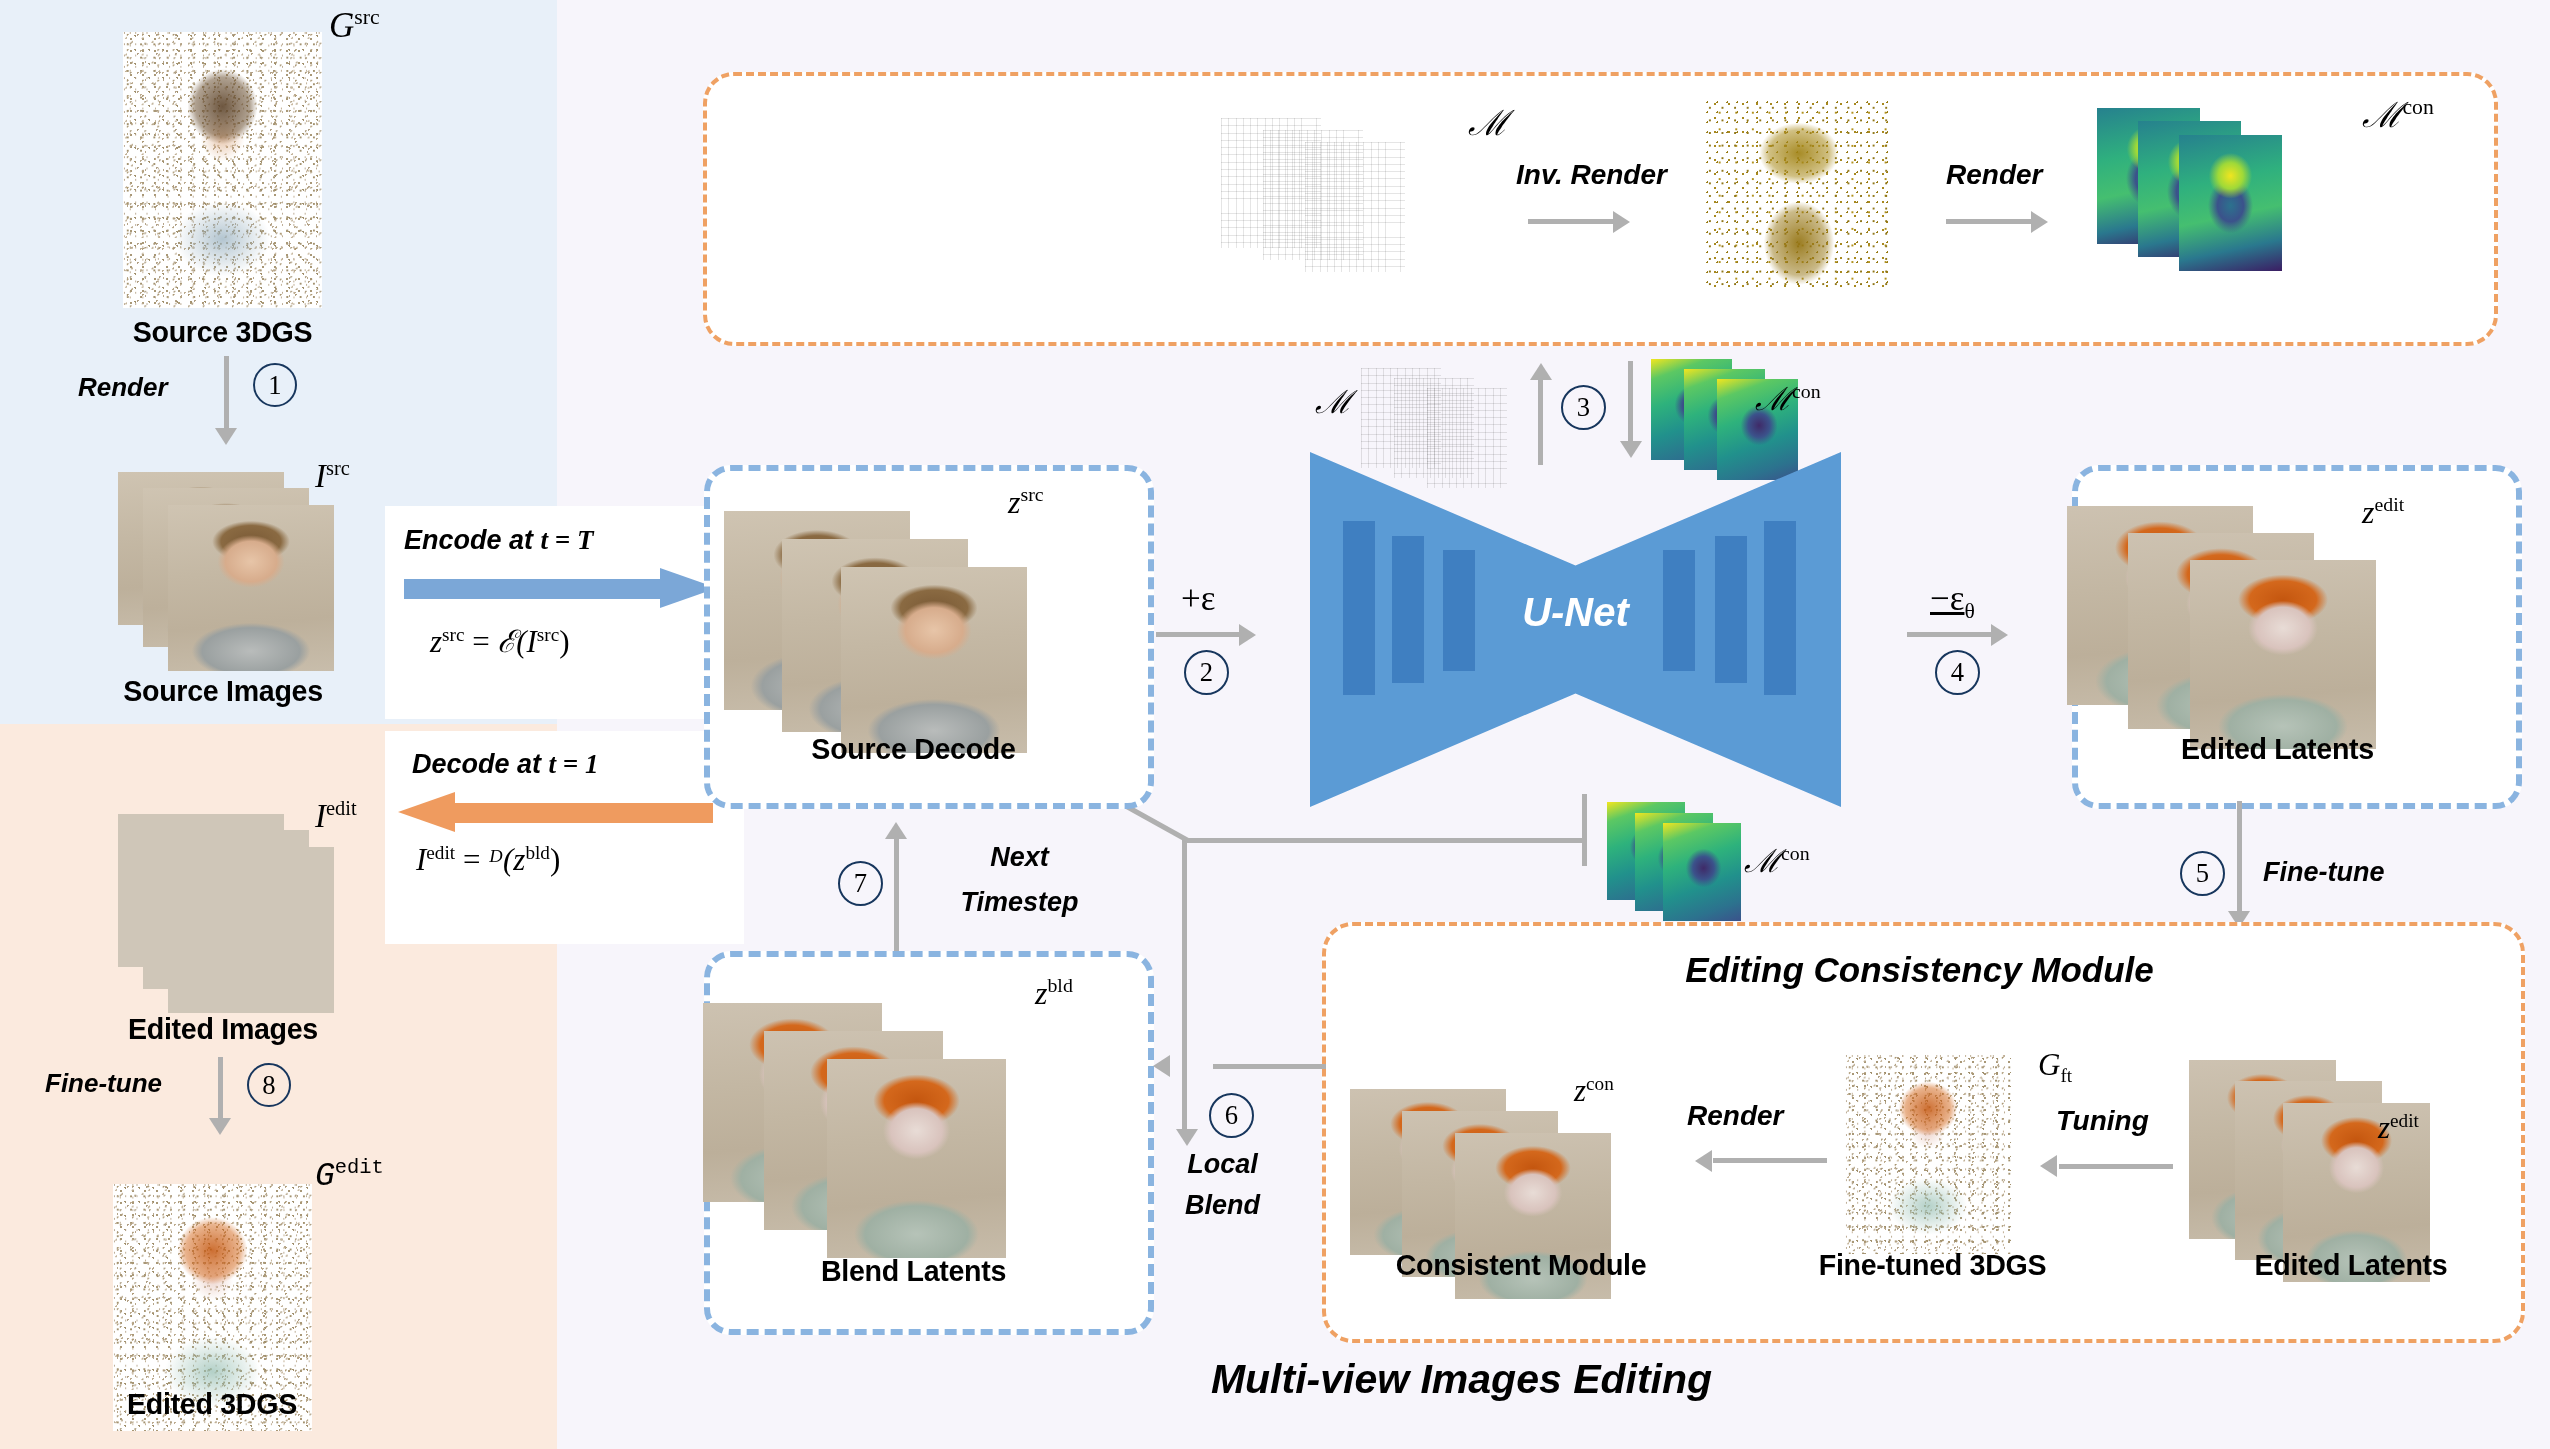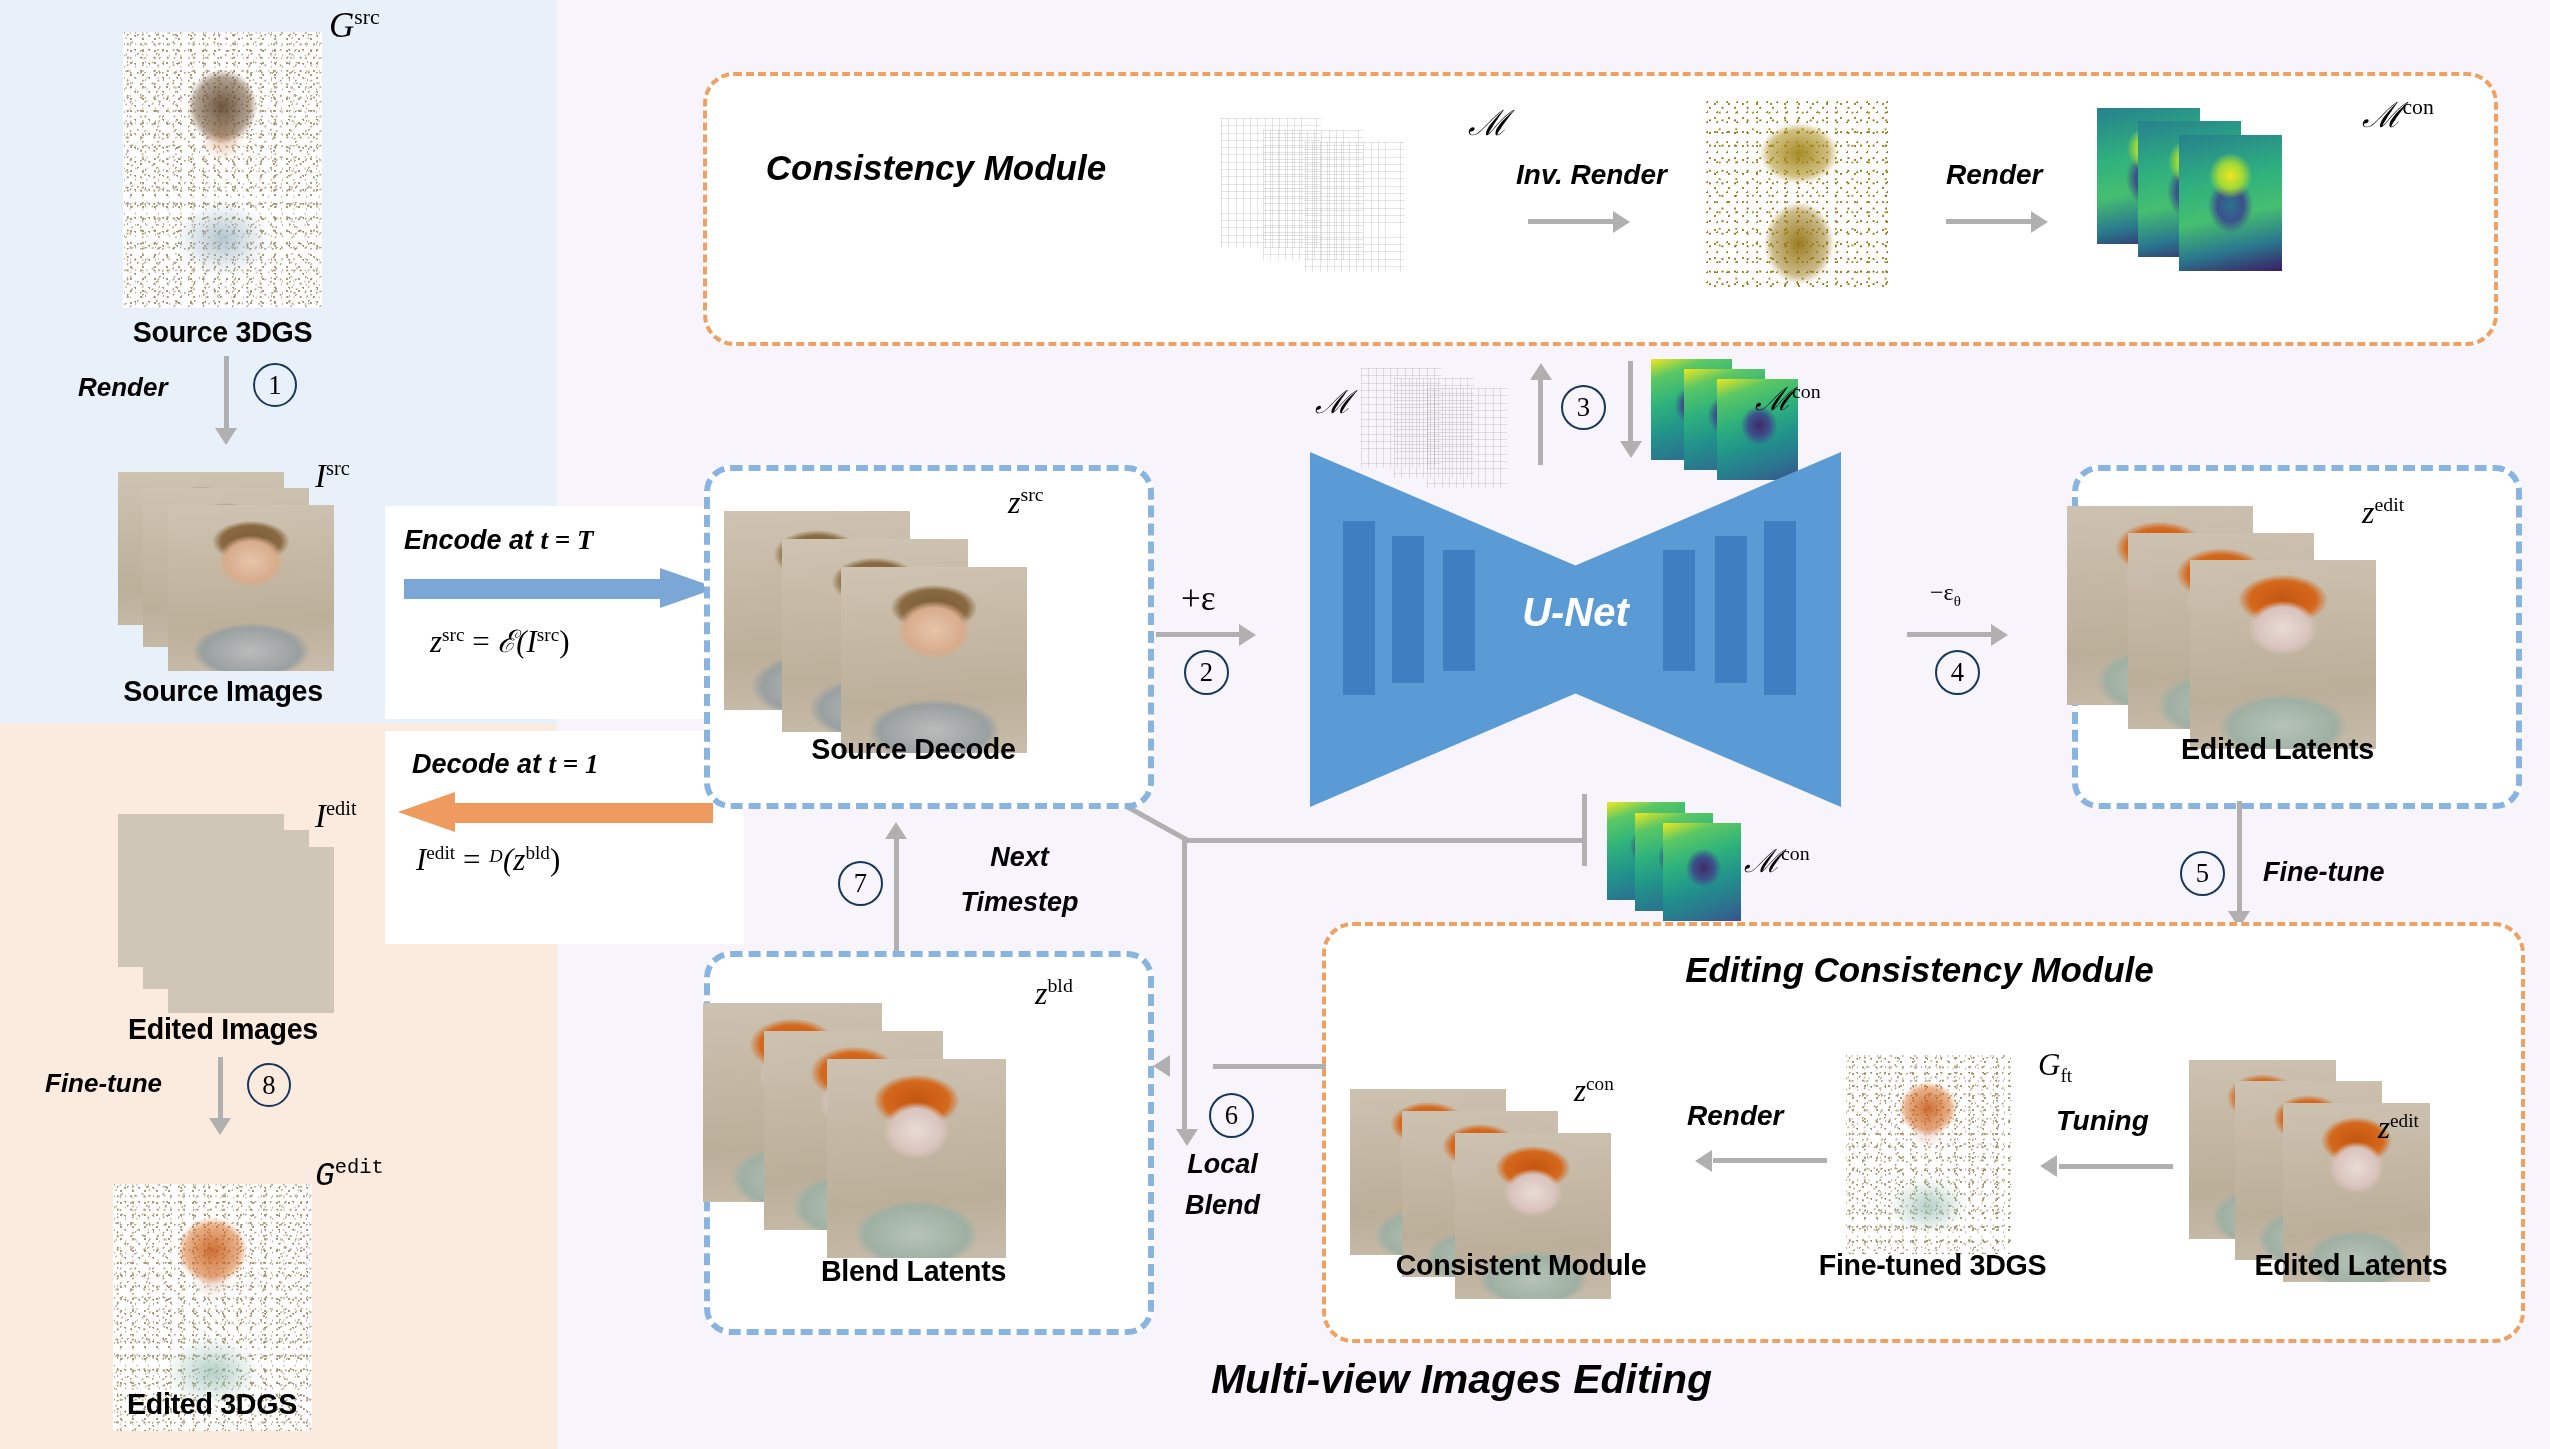--- a/index.html
+++ b/index.html
@@ -212,21 +212,20 @@
   <div class="ba-head" style="left:0;top:0;border-top:20.6px solid transparent;border-bottom:20.6px solid transparent;border-right:57px solid #ef9b5f;"></div>
   <div class="ba-body" style="left:56px;top:10.6px;width:259px;height:20px;background:#ef9b5f;"></div>
 </div>
 <div class="abs math" style="left:416px;top:842px;font-size:31px;">
   <span class="math-i">I</span><span class="sup">edit</span><span> = </span><span class="math-i">ᴰ(z</span><span class="sup">bld</span><span>)</span>
 </div>
 
 <div class="abs dash-orange" style="left:703px;top:72px;width:1787px;height:266px;"></div>
 
 <div class="abs lbl-italic" style="left:750px;top:143px;width:372px;text-align:center;font-size:35px;line-height:50px;">
-  <div>Consistency Module</div>
 </div>
 
 <div class="abs stack" style="left:1221px;top:118px;width:232px;height:153px;">
   <div class="card vmap vmap-px" style="left:0;top:0;width:100px;height:130px;"></div>
   <div class="card vmap vmap-px" style="left:42px;top:12px;width:100px;height:130px;"></div>
   <div class="card vmap vmap-px" style="left:84px;top:24px;width:100px;height:130px;"></div>
 </div>
 <div class="abs math-i" style="left:1468px;top:98px;font-size:35px;">ℳ</div>
 
 <div class="abs lbl-italic" style="left:1516px;top:159px;font-size:28px;">Inv. Render</div>
@@ -279,21 +278,21 @@
   <div class="unet-bar" style="left:405px;top:84px;width:32px;height:147px;"></div>
   <div class="unet-bar" style="left:454px;top:69px;width:32px;height:174px;"></div>
   <div id="unet-label">U-Net</div>
 </div>
 
 <div class="abs math" style="left:1181px;top:579px;font-size:35px;">+ε</div>
 <div class="abs ar-line" style="left:1156px;top:632px;width:86px;height:5.3px;"></div>
 <div class="abs ar-head head-right" style="left:1239px;top:624px;"></div>
 <div class="abs step" style="left:1184px;top:650px;width:41px;height:41px;font-size:26.6px;">2</div>
 
-<div class="abs math" style="left:1930px;top:579px;font-size:24px;">
+<div class="abs math" style="left:1930px;top:579px;font-size:35px;text-decoration:underline;">
   <span>−ε</span><span class="sub math-i">θ</span>
 </div>
 <div class="abs ar-line" style="left:1907px;top:632px;width:86px;height:5.3px;"></div>
 <div class="abs ar-head head-right" style="left:1991px;top:624px;"></div>
 <div class="abs step" style="left:1935px;top:650px;width:41px;height:41px;font-size:26.6px;">4</div>
 
 <div class="abs ar-line" style="left:1582px;top:794px;width:4.6px;height:72px;"></div>
 <div class="abs stack" style="left:1607px;top:802px;width:199px;height:133px;">
   <div class="card vmap-con2" style="left:0;top:0;width:78px;height:98px;"></div>
   <div class="card vmap-con2" style="left:28px;top:10.6px;width:78px;height:98px;"></div>

